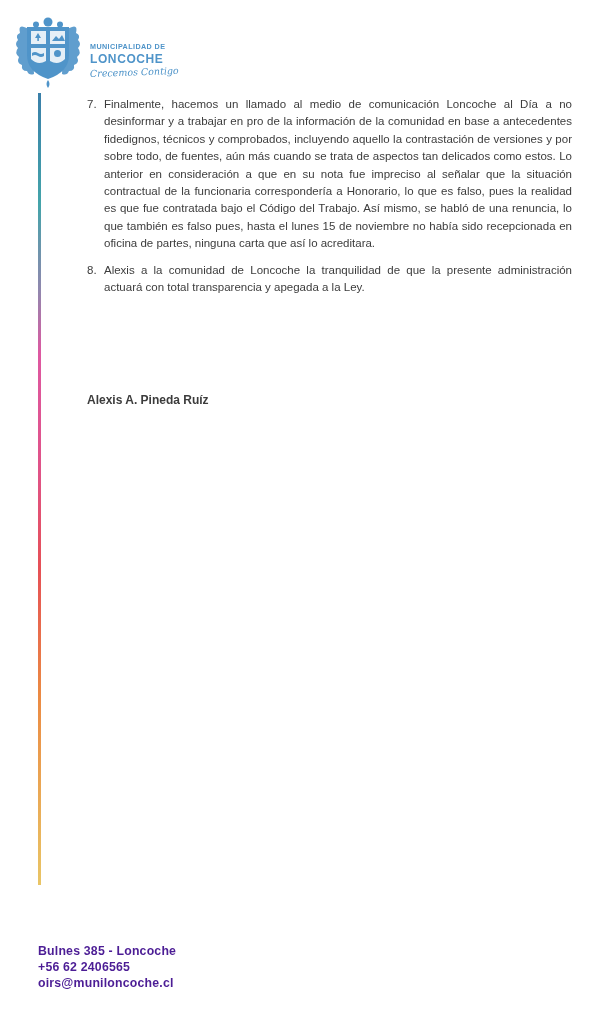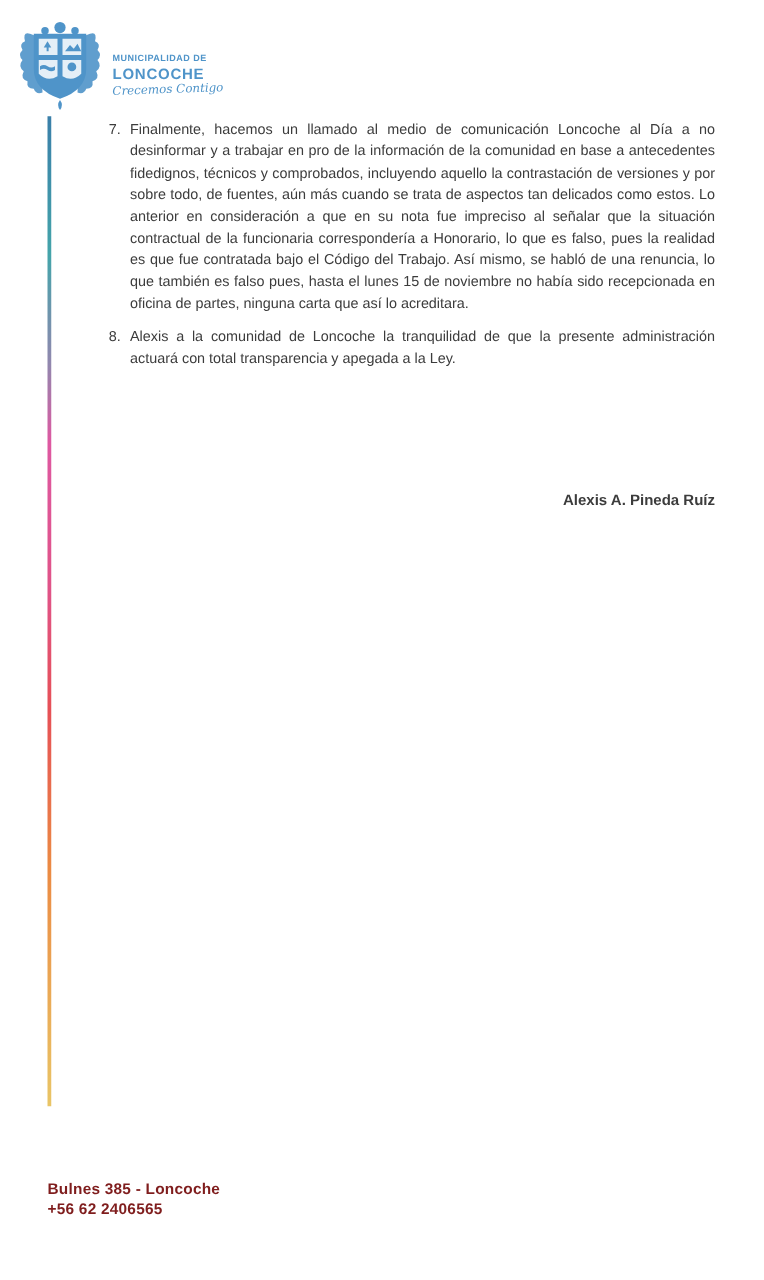--- a/index.html
+++ b/index.html
@@ -70,32 +70,31 @@
     width: 485px;
     font-size: 11.5px;
     line-height: 17.4px;
   }
   .list-item { display: flex; margin-bottom: 9px; }
   .list-num { width: 17px; flex-shrink: 0; }
   .list-text { flex: 1; text-align: justify; }
 
   .signature {
     margin-top: 96px;
-    text-align: right;
     font-size: 12px;
     line-height: 17.5px;
   }
   .signature-name { font-weight: bold; }
 
   
   .footer {
     position: absolute;
     left: 38px;
     top: 943px;
-    color: #7f1d1d;
+    color: #4c1d95;
     font-size: 12.3px;
     font-weight: bold;
     line-height: 16.2px;
     letter-spacing: 0.2px;
   }
 </style>
 </head>
 <body>
 
 <header class="logo">
@@ -152,13 +151,14 @@
 
   <div class="signature">
     <div class="signature-name">Alexis A. Pineda Ruíz</div>
   </div>
 
 </main>
 
 <footer class="footer">
   <div>Bulnes 385 - Loncoche</div>
   <div>+56 62 2406565</div>
+  <div>oirs@muniloncoche.cl</div>
 </footer>
 
 </body></html>

